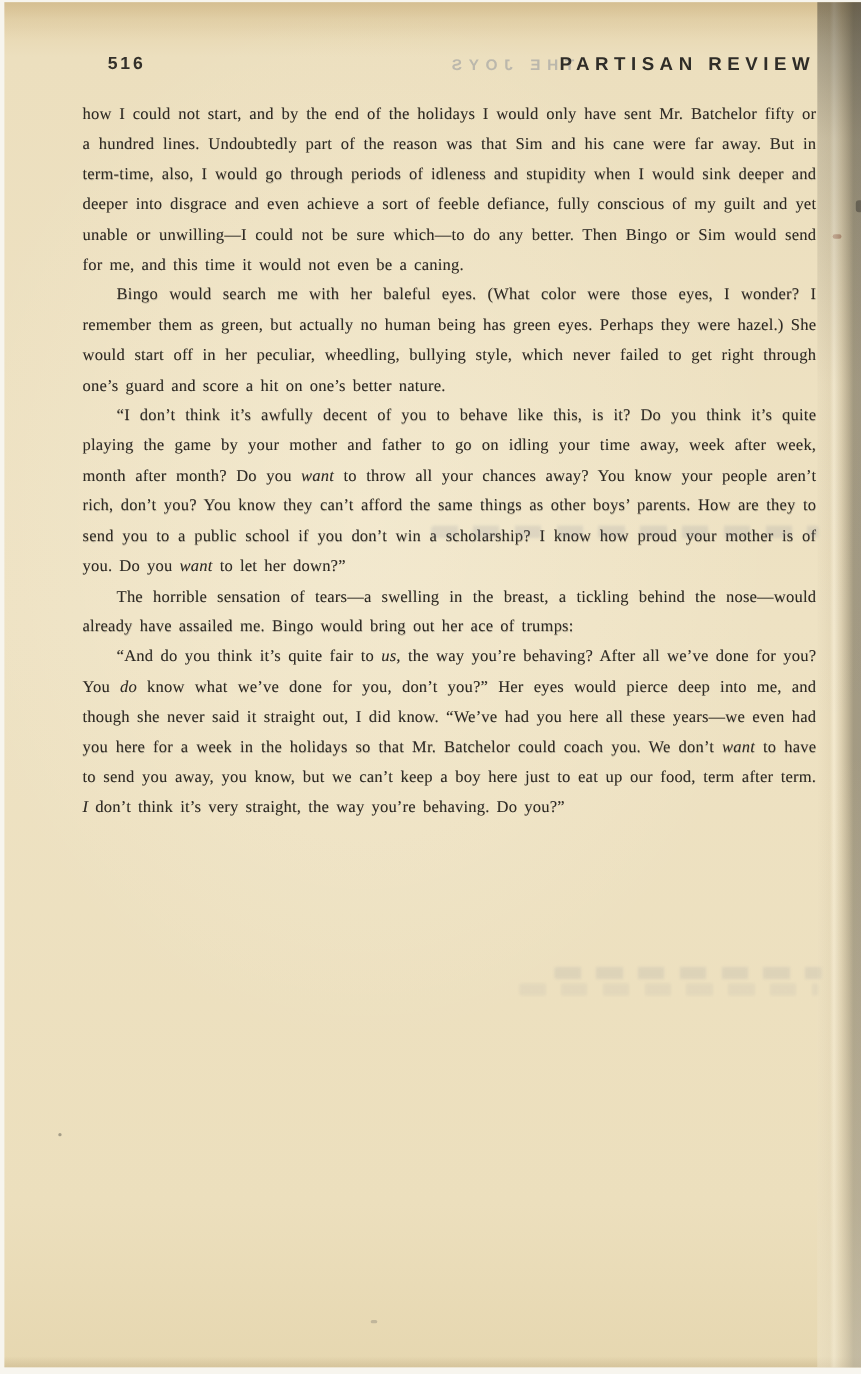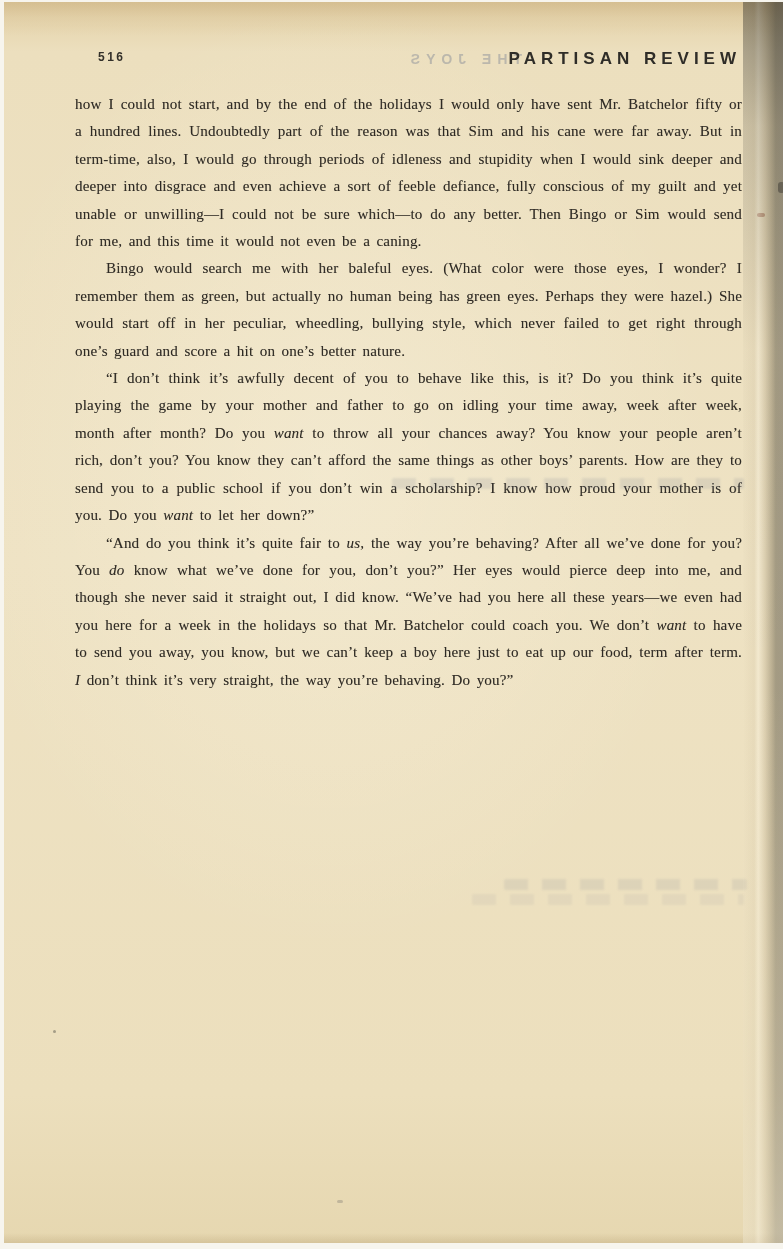--- a/index.html
+++ b/index.html
@@ -69,21 +69,21 @@
       rgba(235, 224, 196, 0.30) 88%,
       rgba(240, 232, 210, 0.45) 100%);
   }
   
   .folio {
     position: absolute;
     left: 94px;
     top: 48px;
     font-family: "Liberation Sans", sans-serif;
     font-weight: bold;
-    font-size: 12px;
+    font-size: 16px;
     letter-spacing: 2.5px;
     color: #33302a;
   }
   .journal {
     position: absolute;
     right: 42px;
     top: 47px;
     font-family: "Liberation Sans", sans-serif;
     font-weight: bold;
     font-size: 17px;
@@ -191,20 +191,21 @@
     <div class="bottom-band"></div>
 
     <span class="folio">516</span>
     <span class="ghost-title">THE JOYS</span>
     <span class="journal">PARTISAN REVIEW</span>
 
     <main class="text-block">
         <p><span>how I could not start, and by the end of the holidays I would only have sent Mr. Batchelor fifty or a hundred lines. Undoubtedly part of the reason was that Sim and his cane were far away. But in term-time, also, I would go through periods of idleness and stupidity when I would sink deeper and deeper into disgrace and even achieve a sort of feeble defiance, fully conscious of my guilt and yet unable or unwilling—I could not be sure which—to do any better. Then Bingo or Sim would send for me, and this time it would not even be a caning.</span></p>
         <p class="indent"><span>Bingo would search me with her baleful eyes. (What color were those eyes, I wonder? I remember them as green, but actually no human being has green eyes. Perhaps they were hazel.) She would start off in her peculiar, wheedling, bullying style, which never failed to get right through one’s guard and score a hit on one’s better nature.</span></p>
         <p class="indent"><span>“I don’t think it’s awfully decent of you to behave like this, is it? Do you think it’s quite playing the game by your mother and father to go on idling your time away, week after week, month after month? Do you </span><em>want</em><span> to throw all your chances away? You know your people aren’t rich, don’t you? You know they can’t afford the same things as other boys’ parents. How are they to send you to a public school if you don’t win a scholarship? I know how proud your mother is of you. Do you </span><em>want</em><span> to let her down?”</span></p>
+        <p class="indent"><span>The horrible sensation of tears—a swelling in the breast, a tickling behind the nose—would already have assailed me. Bingo would bring out her ace of trumps:</span></p>
         <p class="indent"><span>“And do you think it’s quite fair to </span><em>us,</em><span> the way you’re behaving? After all we’ve done for you? You </span><em>do</em><span> know what we’ve done for you, don’t you?” Her eyes would pierce deep into me, and though she never said it straight out, I did know. “We’ve had you here all these years—we even had you here for a week in the holidays so that Mr. Batchelor could coach you. We don’t </span><em>want</em><span> to have to send you away, you know, but we can’t keep a boy here just to eat up our food, term after term. </span><em>I</em><span> don’t think it’s very straight, the way you’re behaving. Do you?”</span></p>
       </main>
 
     <div class="ghost-row g1"></div>
     <div class="ghost-row g2"></div>
     <div class="ghost-row g3"></div>
 
     <div class="speck-red"></div>
     <div class="edge-notch"></div>
     <div class="speck-dot"></div>

